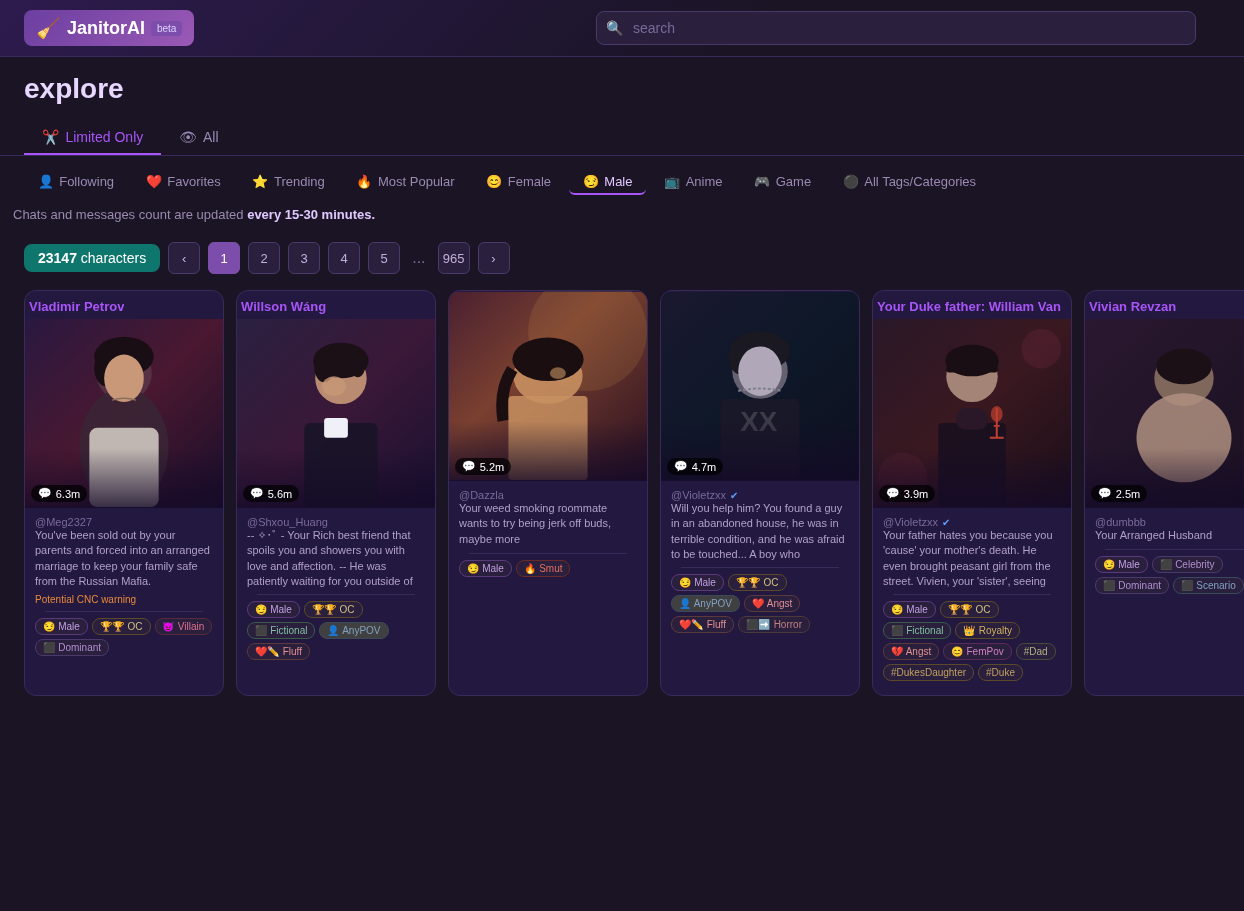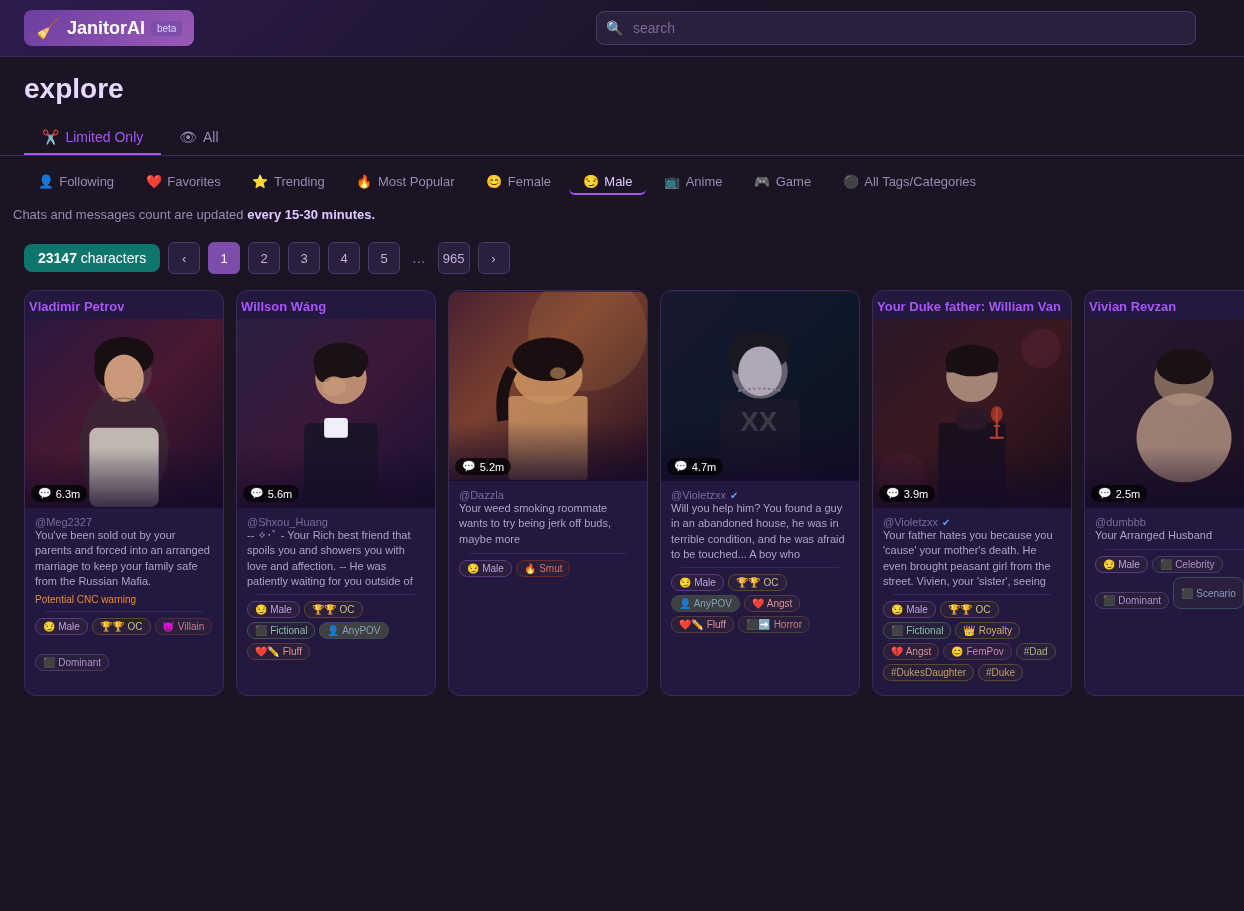--- a/index.html
+++ b/index.html
@@ -257,21 +257,21 @@
       padding: 2px 7px;
       border-radius: 8px;
       display: flex;
       align-items: center;
       gap: 3px;
       white-space: nowrap;
     }
     .tag-male { background: #2a1f3d; border: 1px solid #5a3a7a; color: #c0a0e0; }
     .tag-oc { background: #2a1f3d; border: 1px solid #5a4a2a; color: #d0c080; }
     .tag-villain { background: #2a1f3d; border: 1px solid #5a2a3a; color: #e07090; }
-    .tag-dominant { background: #2a1f3d; border: 1px solid #4a3a6a; color: #b090d0; margin-top: 15px; }
+    .tag-dominant { background: #2a1f3d; border: 1px solid #4a3a6a; color: #b090d0; }
     .tag-fictional { background: #2a1f3d; border: 1px solid #3a5a4a; color: #80c0a0; }
     .tag-anypov { background: #404040; border: 1px solid #3a4a5a; color: #80a0c0; }
     .tag-fluff { background: #2a1f3d; border: 1px solid #5a3a3a; color: #e09090; }
     .tag-smut { background: #2a1f3d; border: 1px solid #6a2a2a; color: #e07060; }
     .tag-angst { background: #2a1f3d; border: 1px solid #5a3a3a; color: #e09090; }
     .tag-horror { background: #2a1f3d; border: 1px solid #4a3a3a; color: #c08080; }
     .tag-royalty { background: #2a1f3d; border: 1px solid #5a4a2a; color: #d0b060; }
     .tag-fempov { background: #2a1f3d; border: 1px solid #5a2a5a; color: #d080c0; }
     .tag-dad { background: #2a1f3d; border: 1px solid #4a4a3a; color: #b0b080; }
     .tag-dukesdaughter { background: #2a1f3d; border: 1px solid #5a4a2a; color: #c0a060; }

